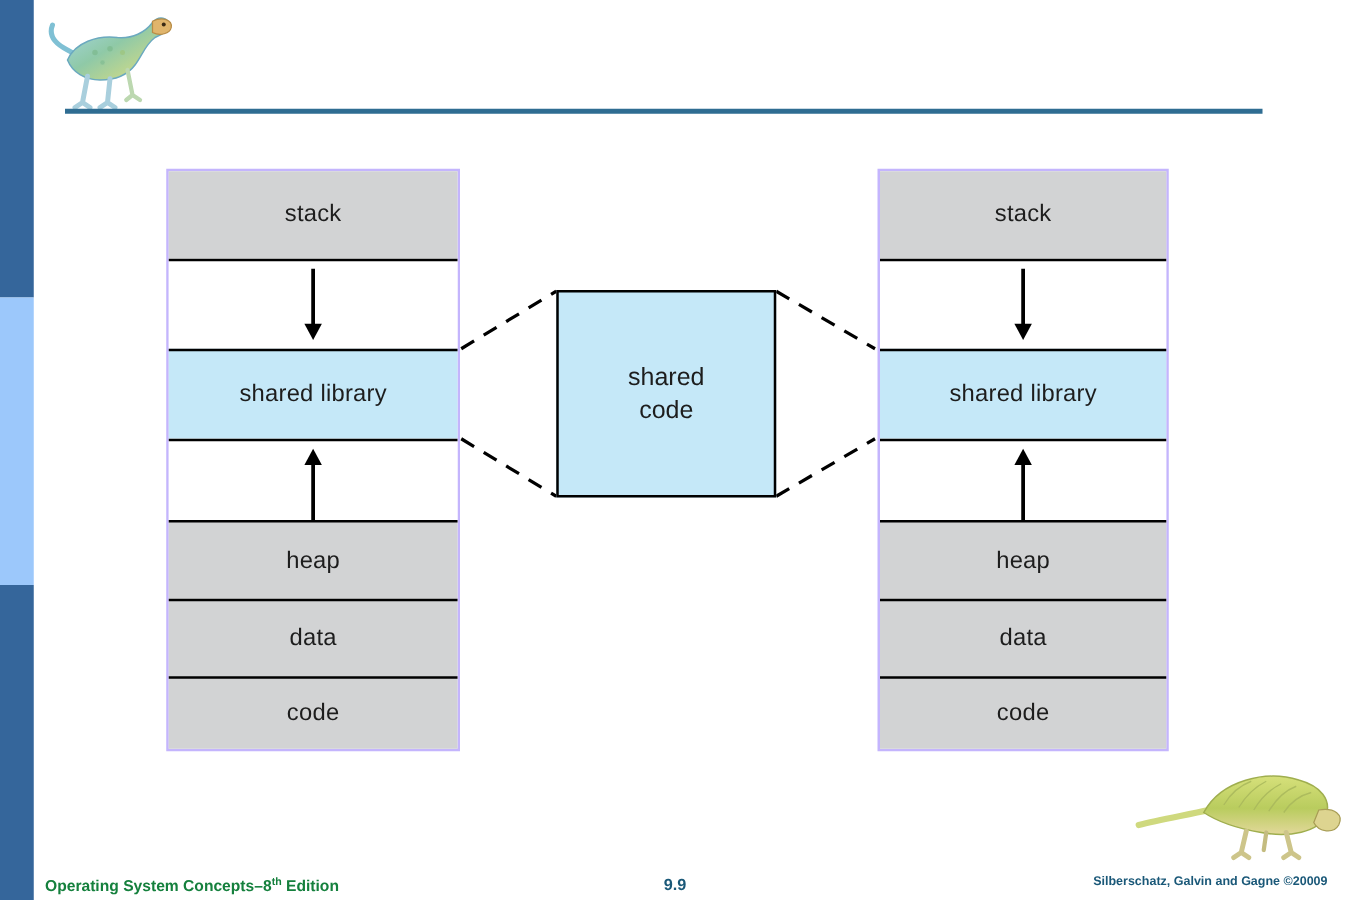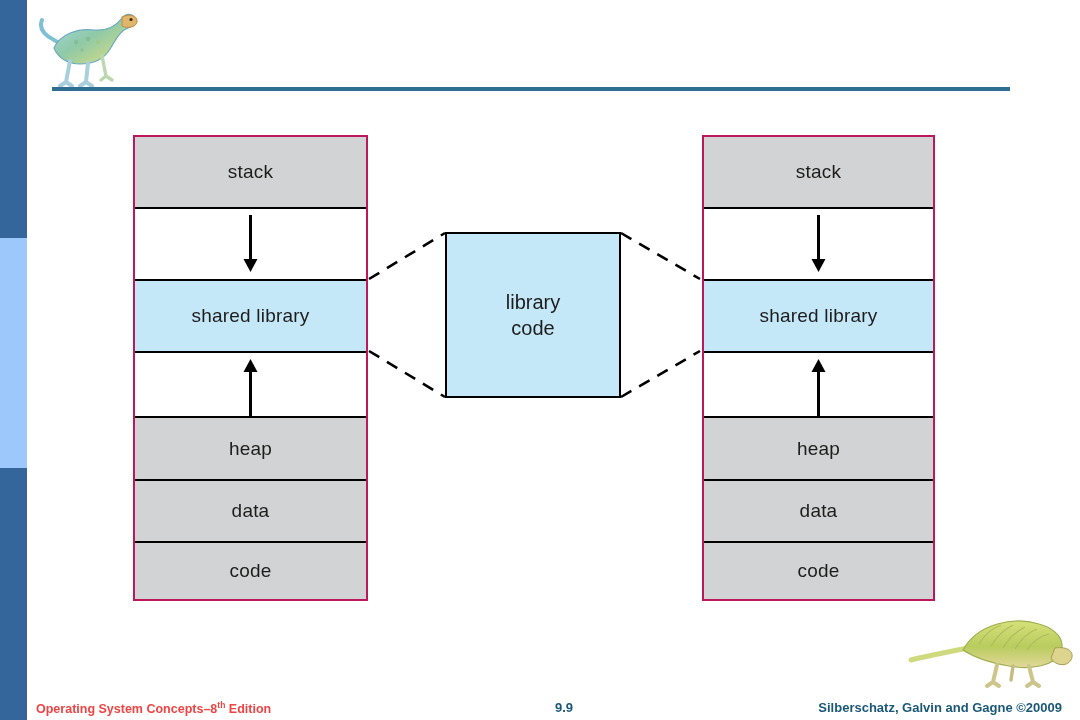--- a/index.html
+++ b/index.html
@@ -23,21 +23,21 @@
     position: absolute; left: 130px; top: 28px; width: 900px; height: 56px;
     font-size: 41px; font-weight: bold; color: #1a6aa0;
     letter-spacing: -0.2px; line-height: 56px; white-space: nowrap;
   }
   .title-rule {
     position: absolute; left: 52px; top: 87px; width: 958px; height: 4px;
     background: #2f6d92;
   }
 
   
-  .memmap { position: absolute; border: 2px solid #be185d; background: #fff; }
+  .memmap { position: absolute; border: 2px solid #c4b5fd; background: #fff; }
   .memmap-left  { left: 133px; top: 135px; width: 235px; height: 466px; }
   .memmap-right { left: 702px; top: 135px; width: 233px; height: 466px; }
 
   .block {
     position: absolute; left: 0; width: 100%;
     display: flex; align-items: center; justify-content: center;
     font-size: 19px; color: #1d1d1d; letter-spacing: .2px;
   }
   .block.gray  { background: #d2d3d4; }
   .block.blue  { background: #c5e8f8; }
@@ -59,30 +59,30 @@
     font-size: 20px; color: #1d1d1d; line-height: 1.32;
   }
   .shared-pages span { display: block; }
 
   .connectors { position: absolute; left: 0; top: 0; width: 1080px; height: 720px; pointer-events: none; }
 
   
   .footer-logo { position: absolute; left: 905px; top: 608px; width: 170px; height: 84px; }
   .footer-left {
     position: absolute; left: 36px; top: 700px;
-    font-size: 12.5px; font-weight: bold; color: #ef4444; white-space: nowrap;
+    font-size: 12.5px; font-weight: bold; color: #15803d; white-space: nowrap;
   }
   .footer-left sup { font-size: 8.5px; vertical-align: super; }
   .footer-center {
-    position: absolute; left: 524px; top: 700px; width: 80px; text-align: center;
+    position: absolute; left: 500px; top: 700px; width: 80px; text-align: center;
     font-size: 13px; font-weight: bold; color: #1a5878;
   }
   .footer-right {
     position: absolute; right: 18px; top: 700px;
-    font-size: 13px; font-weight: bold; color: #1a5878; white-space: nowrap;
+    font-size: 10px; font-weight: bold; color: #1a5878; white-space: nowrap;
   }
 </style>
 </head>
 <body>
 
 <div id="slide">
 
   <div class="stripe stripe-top"></div>
   <div class="stripe stripe-mid"></div>
   <div class="stripe stripe-bottom"></div>
@@ -171,21 +171,21 @@
   <svg class="connectors" aria-hidden="true">
     <g stroke="#000" stroke-width="2.6" fill="none" stroke-dasharray="12 9">
       <line x1="369" y1="279" x2="445" y2="233"></line>
       <line x1="369" y1="351" x2="445" y2="397"></line>
       <line x1="621" y1="233" x2="700" y2="279"></line>
       <line x1="621" y1="397" x2="700" y2="351"></line>
     </g>
   </svg>
 
   <div class="shared-pages">
-    <span>library</span>
+    <span>shared</span>
     <span>code</span>
   </div>
 
   <div class="footer-logo">
     <svg viewBox="0 0 170 84" width="170" height="84" aria-hidden="true">
       <defs>
         <linearGradient id="dinoB" x1="0" y1="0" x2="0" y2="1">
           <stop offset="0%" stop-color="#d6e07a"></stop>
           <stop offset="55%" stop-color="#b9cc5e"></stop>
           <stop offset="100%" stop-color="#e2d89a"></stop>

